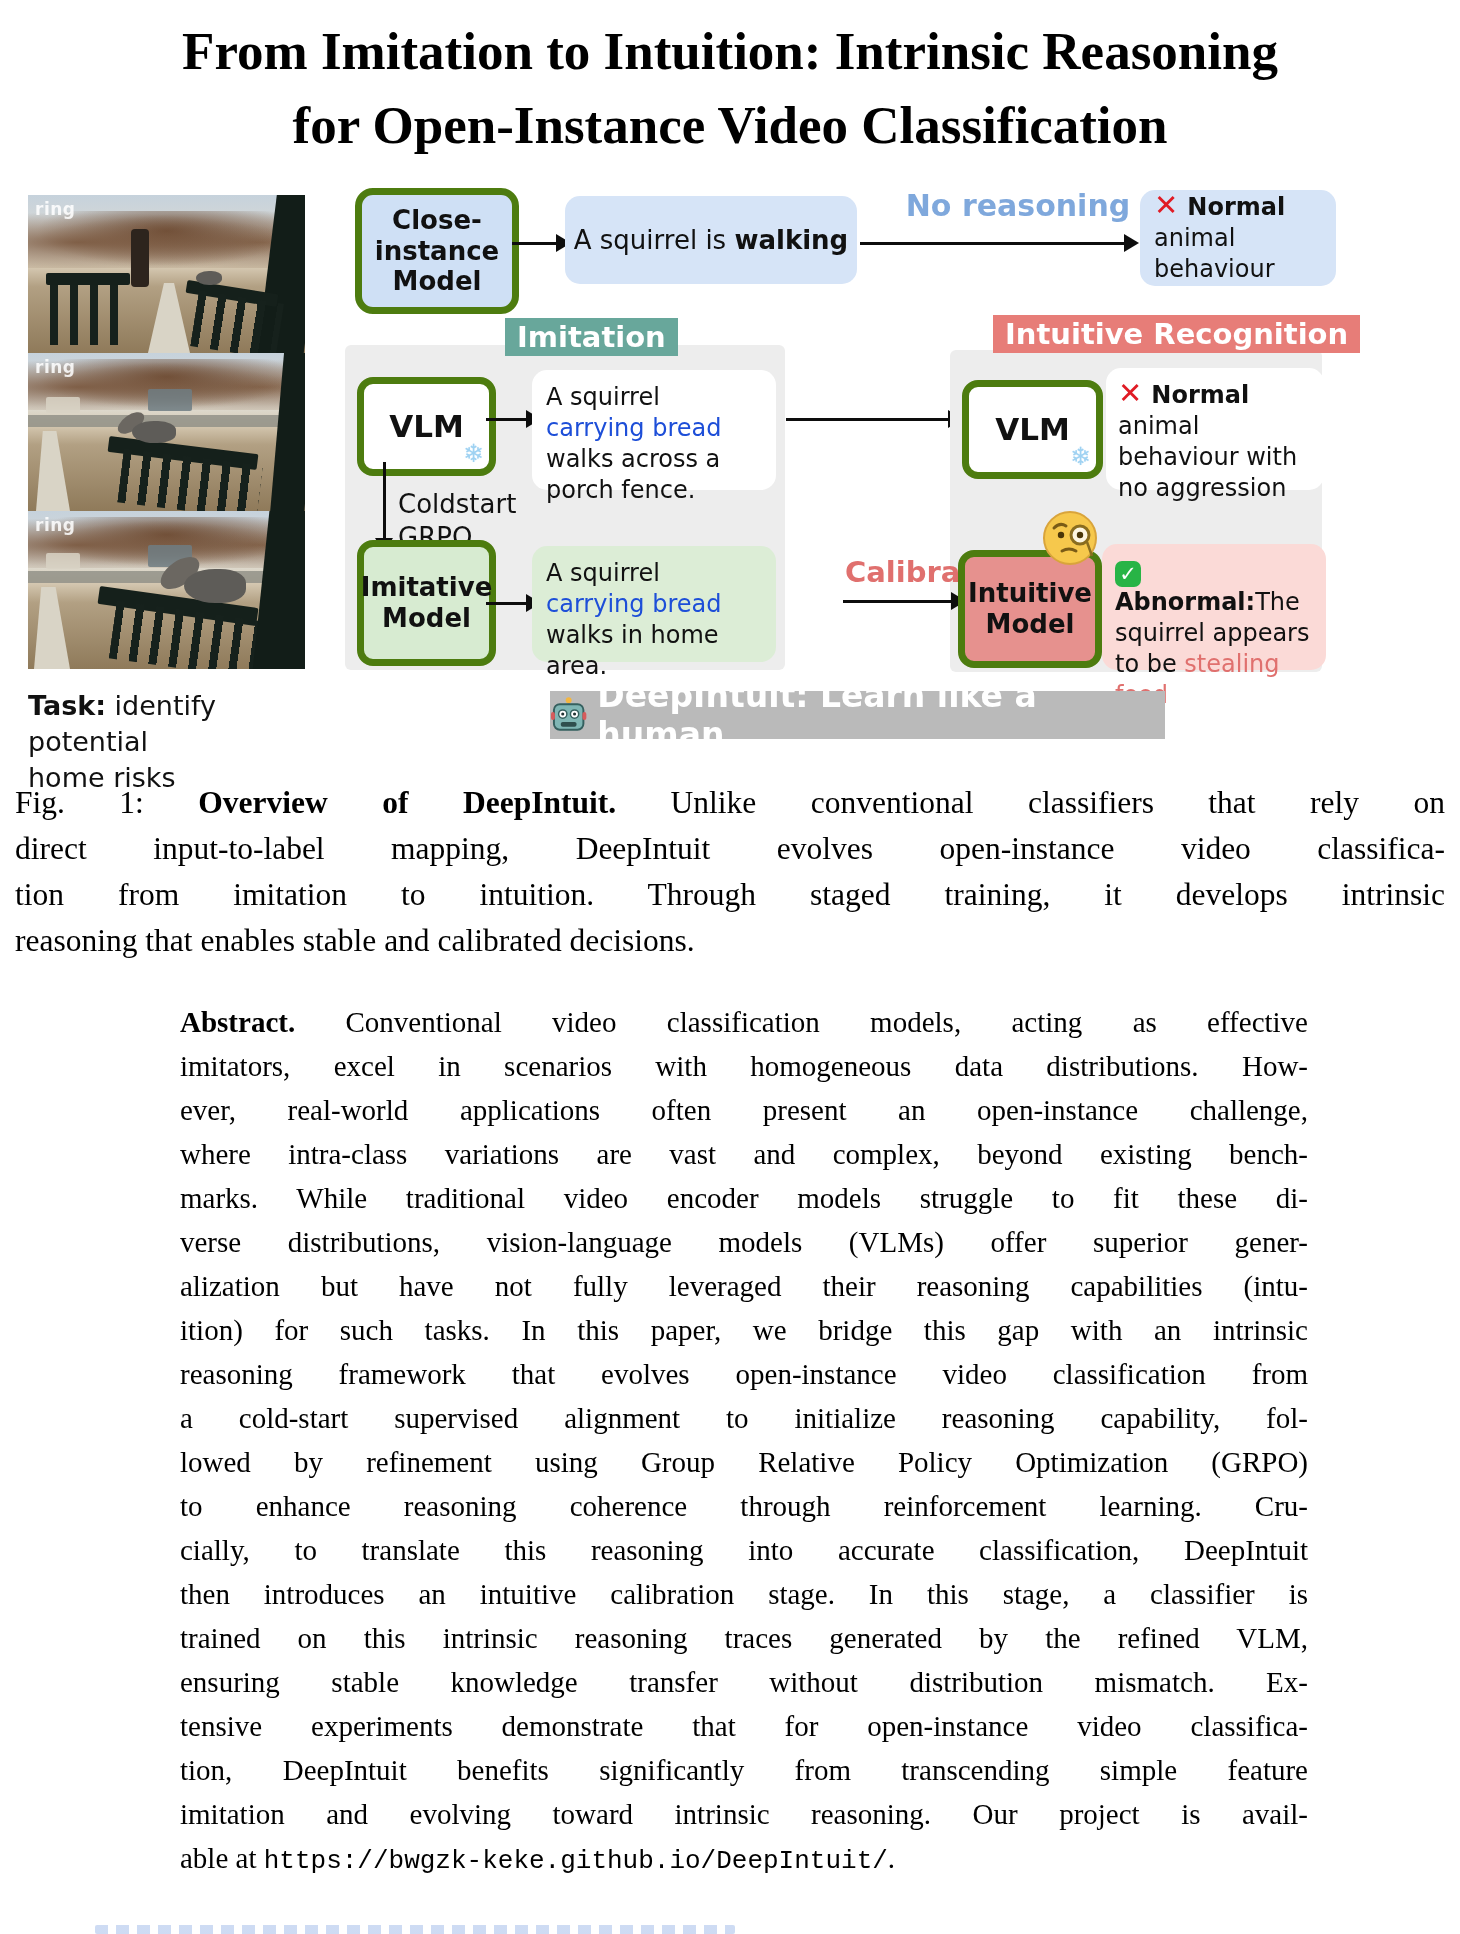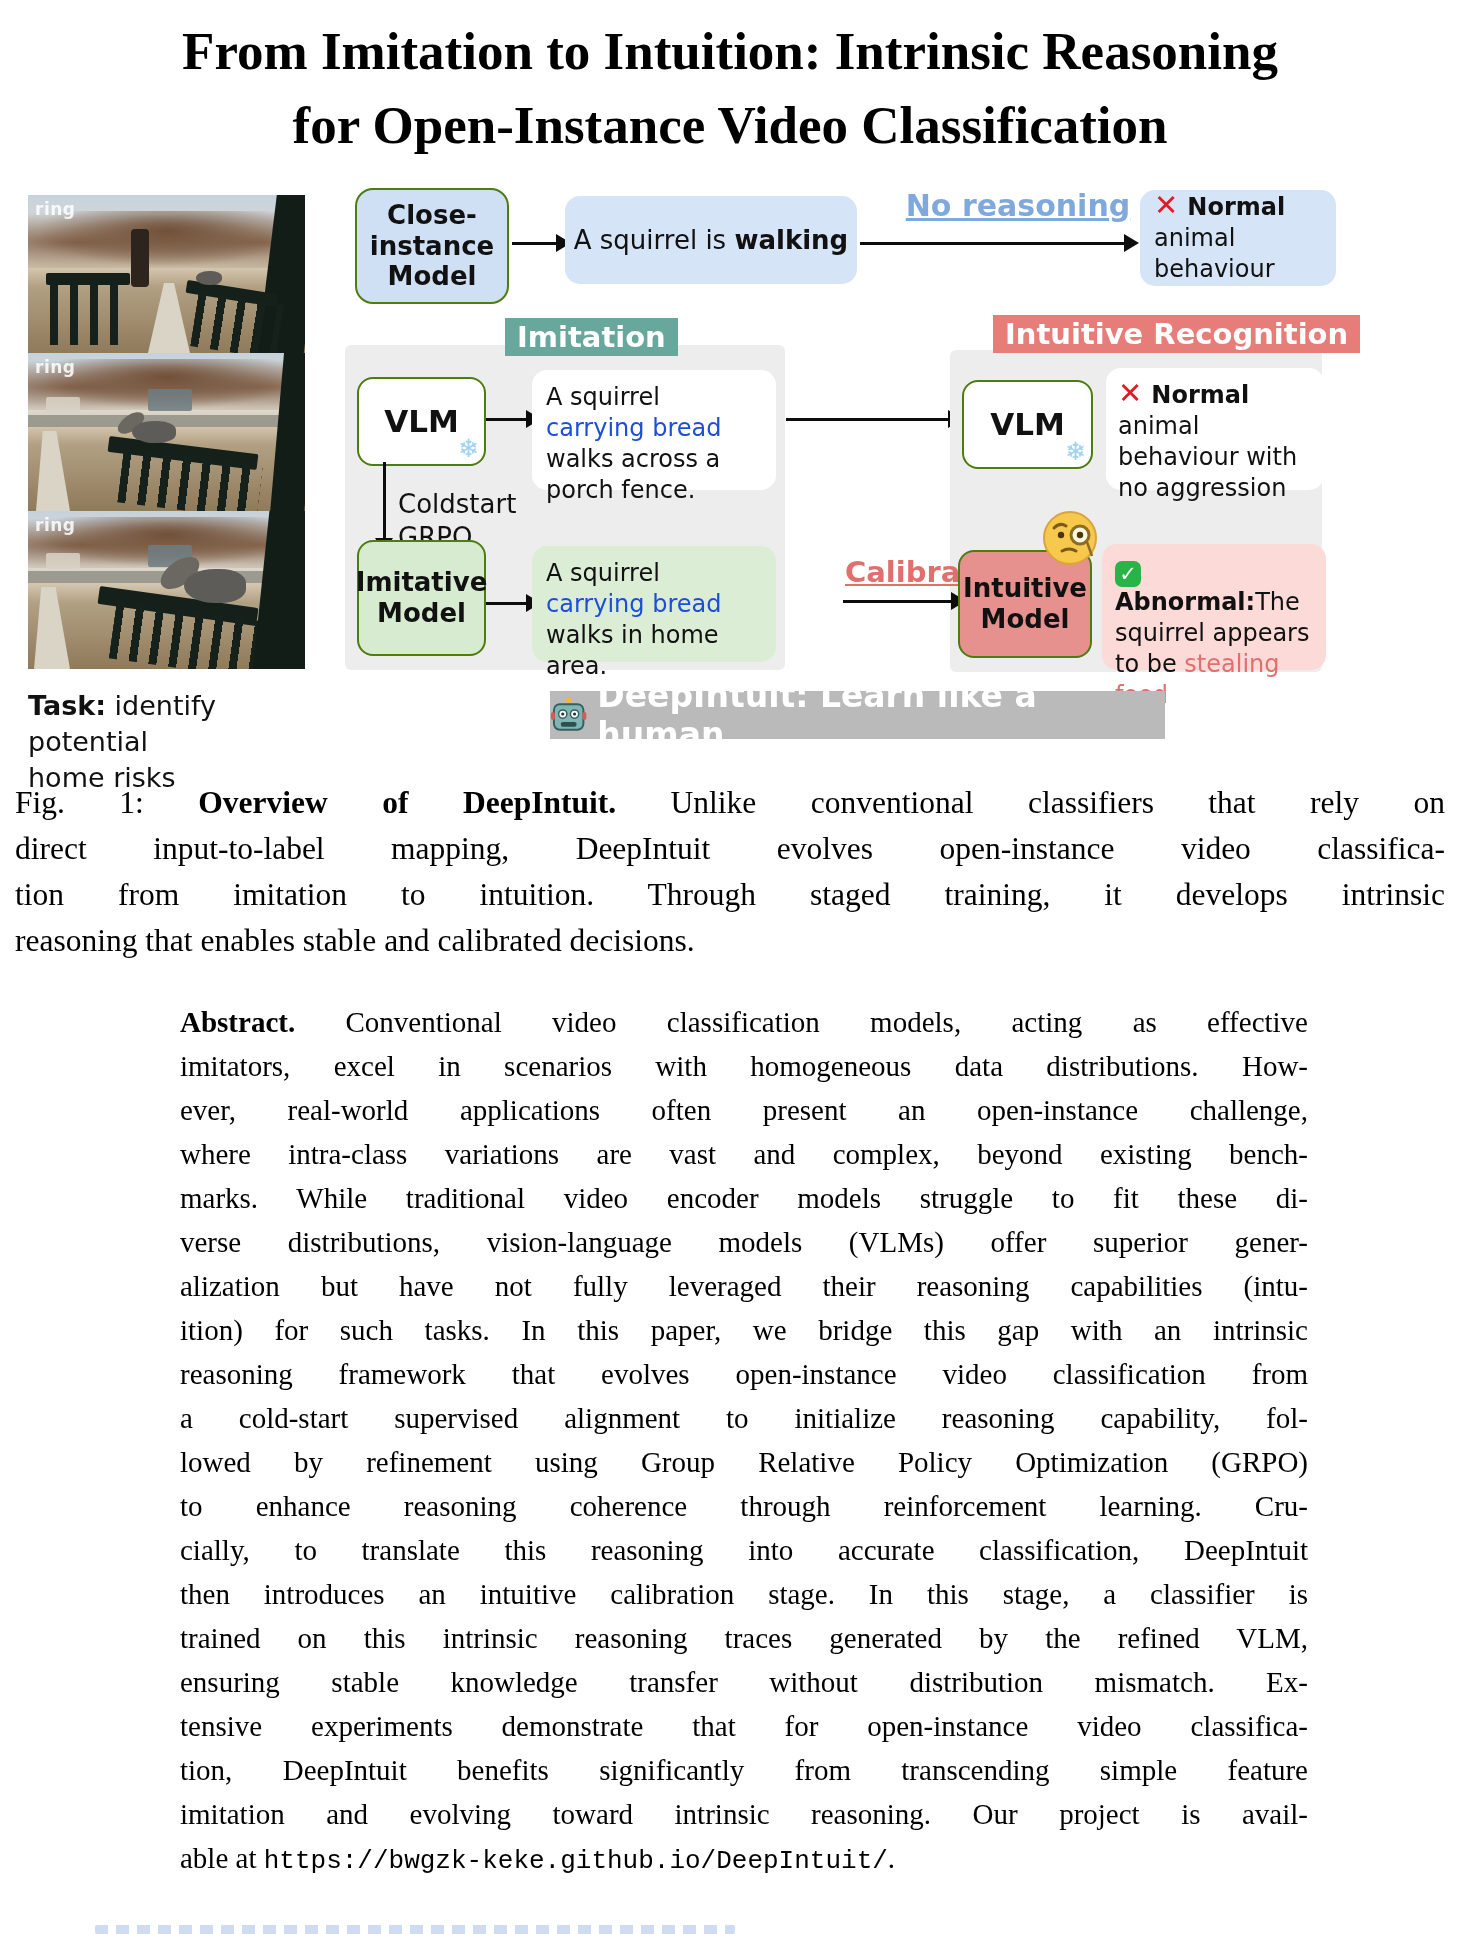--- a/index.html
+++ b/index.html
@@ -32,26 +32,26 @@
   .vf .road{position:absolute;left:0;width:100%;height:12px;background:#8d8d85;opacity:.8;}
   .vf .pillar{position:absolute;background:#121d18;}
   .vf .rail{position:absolute;background:#15201b;border-radius:2px;}
   .vf .slats{position:absolute;background:repeating-linear-gradient(90deg,#16211c 0 8px,transparent 8px 20px);}
   .vf .squirrel{position:absolute;background:#5e5c58;border-radius:55% 45% 45% 55%;}
   .vf .tail{position:absolute;background:#6b6761;border-radius:50%;transform:rotate(-35deg);}
 
   .task{position:absolute;left:28px;top:538px;width:290px;font-size:27px;line-height:36px;white-space:pre-line;}
 
   
-  .model-box{position:absolute;border:2px solid #4d7c0f;border-radius:18px;display:flex;align-items:center;justify-content:center;
+  .model-box{position:absolute;border:7px solid #4d7c0f;border-radius:18px;display:flex;align-items:center;justify-content:center;
              font-weight:bold;text-align:center;white-space:pre-line;line-height:1.18;}
   .bubble{position:absolute;border-radius:15px;box-sizing:border-box;}
   .panel{position:absolute;background:#ededed;border-radius:6px;}
   .panel-label{position:absolute;color:#fff;font-weight:bold;font-size:29px;padding:2px 12px;}
-  .flabel{position:absolute;font-weight:bold;font-size:30px;text-decoration:underline;}
+  .flabel{position:absolute;font-weight:bold;font-size:30px;}
   .snow{position:absolute;right:5px;bottom:1px;font-size:25px;color:#9fd2f2;text-shadow:0 0 1px #cfe9fa;}
   .xicon{color:#e01b24;font-weight:900;font-size:29px;padding-right:9px;}
   .checkicon{display:inline-block;width:26px;height:26px;background:#28b446;border-radius:7px;color:#fff;
              font-size:21px;font-weight:bold;line-height:26px;text-align:center;margin-right:10px;vertical-align:-3px;}
 
   .arr-h{position:absolute;height:3px;background:#0d0d0d;}
   .arr-h::after{content:"";position:absolute;right:-13px;top:-8px;border-left:15px solid #0d0d0d;
                border-top:9px solid transparent;border-bottom:9px solid transparent;}
   .arr-v{position:absolute;width:3px;background:#0d0d0d;}
   .arr-v::after{content:"";position:absolute;bottom:-13px;left:-8px;border-top:15px solid #0d0d0d;

